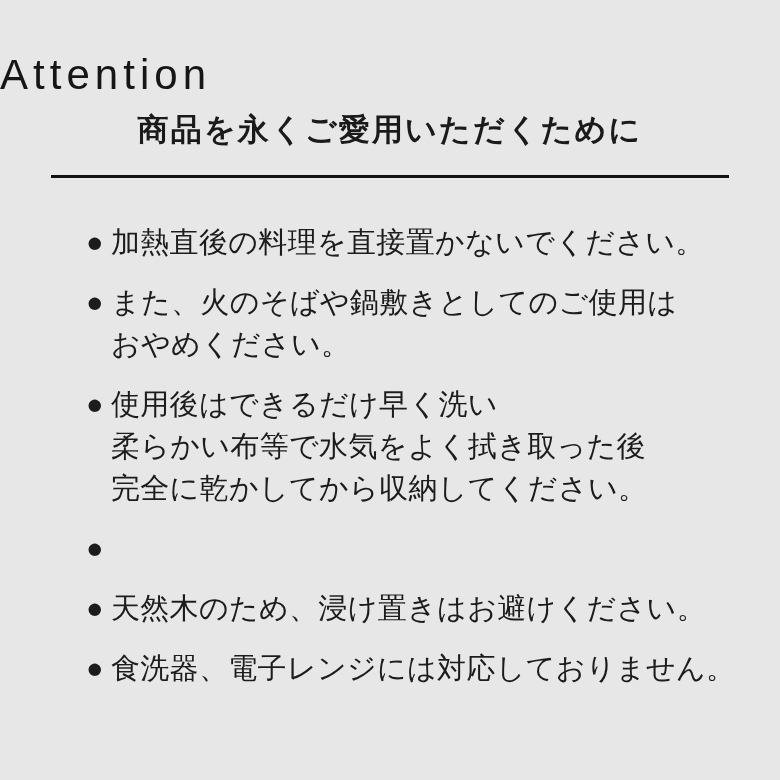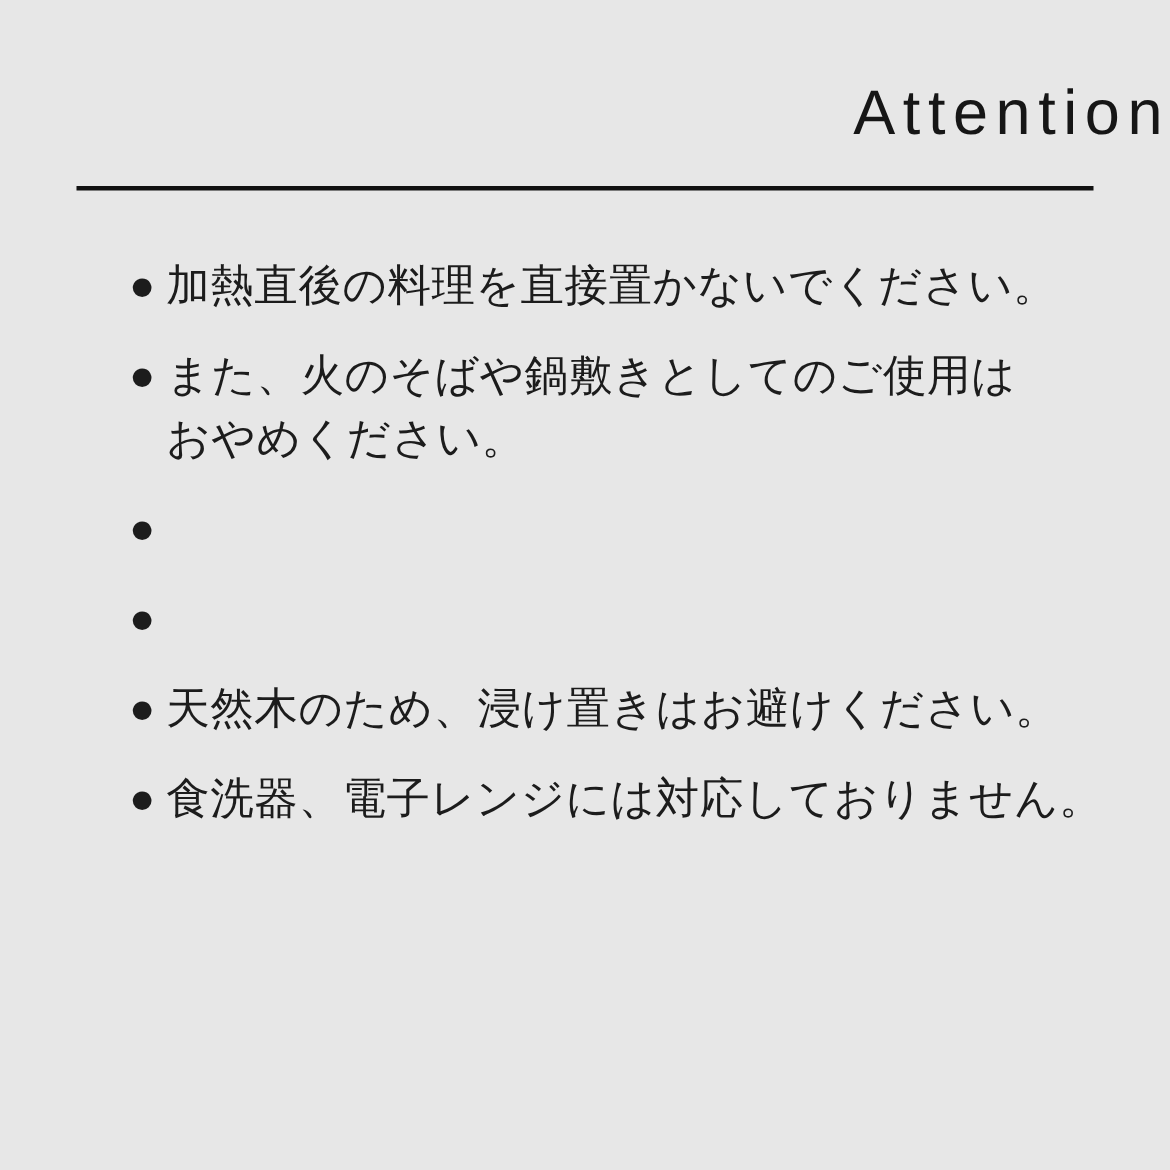--- a/index.html
+++ b/index.html
@@ -12,21 +12,21 @@
     overflow: hidden;
   }
   .page {
     width: 780px;
     height: 780px;
     box-sizing: border-box;
     padding-top: 53px;
   }
   .title {
     margin: 0;
-    text-align: right;
+    text-align: left;
     font-size: 42px;
     line-height: 44px;
     font-weight: 500;
     letter-spacing: 0.12em;
     color: #161616;
   }
   .subtitle {
     margin: 15px 0 0 0;
     text-align: center;
     font-size: 31px;
@@ -64,38 +64,42 @@
     margin-left: 7px;
   }
 </style>
 </head>
 <body>
 
 <div class="page">
 
   <h1 class="title">Attention</h1>
 
+  <h2 class="subtitle">商品を永くご愛用いただくために</h2>
 
   <hr class="divider">
 
   <div class="notes">
 
     <div class="note">
       <span class="bullet">●</span>
       <span class="note-text">加熱直後の料理を直接置かないでください。</span>
     </div>
 
     <div class="note">
       <span class="bullet">●</span>
       <span class="note-text">また、火のそばや鍋敷きとしてのご使用は
 おやめください。</span>
     </div>
 
     <div class="note">
       <span class="bullet">●</span>
+      <span class="note-text">使用後はできるだけ早く洗い
+柔らかい布等で水気をよく拭き取った後
+完全に乾かしてから収納してください。</span>
     </div>
 
     <div class="note">
       <span class="bullet">●</span>
     </div>
 
     <div class="note">
       <span class="bullet">●</span>
       <span class="note-text">天然木のため、浸け置きはお避けください。</span>
     </div>

